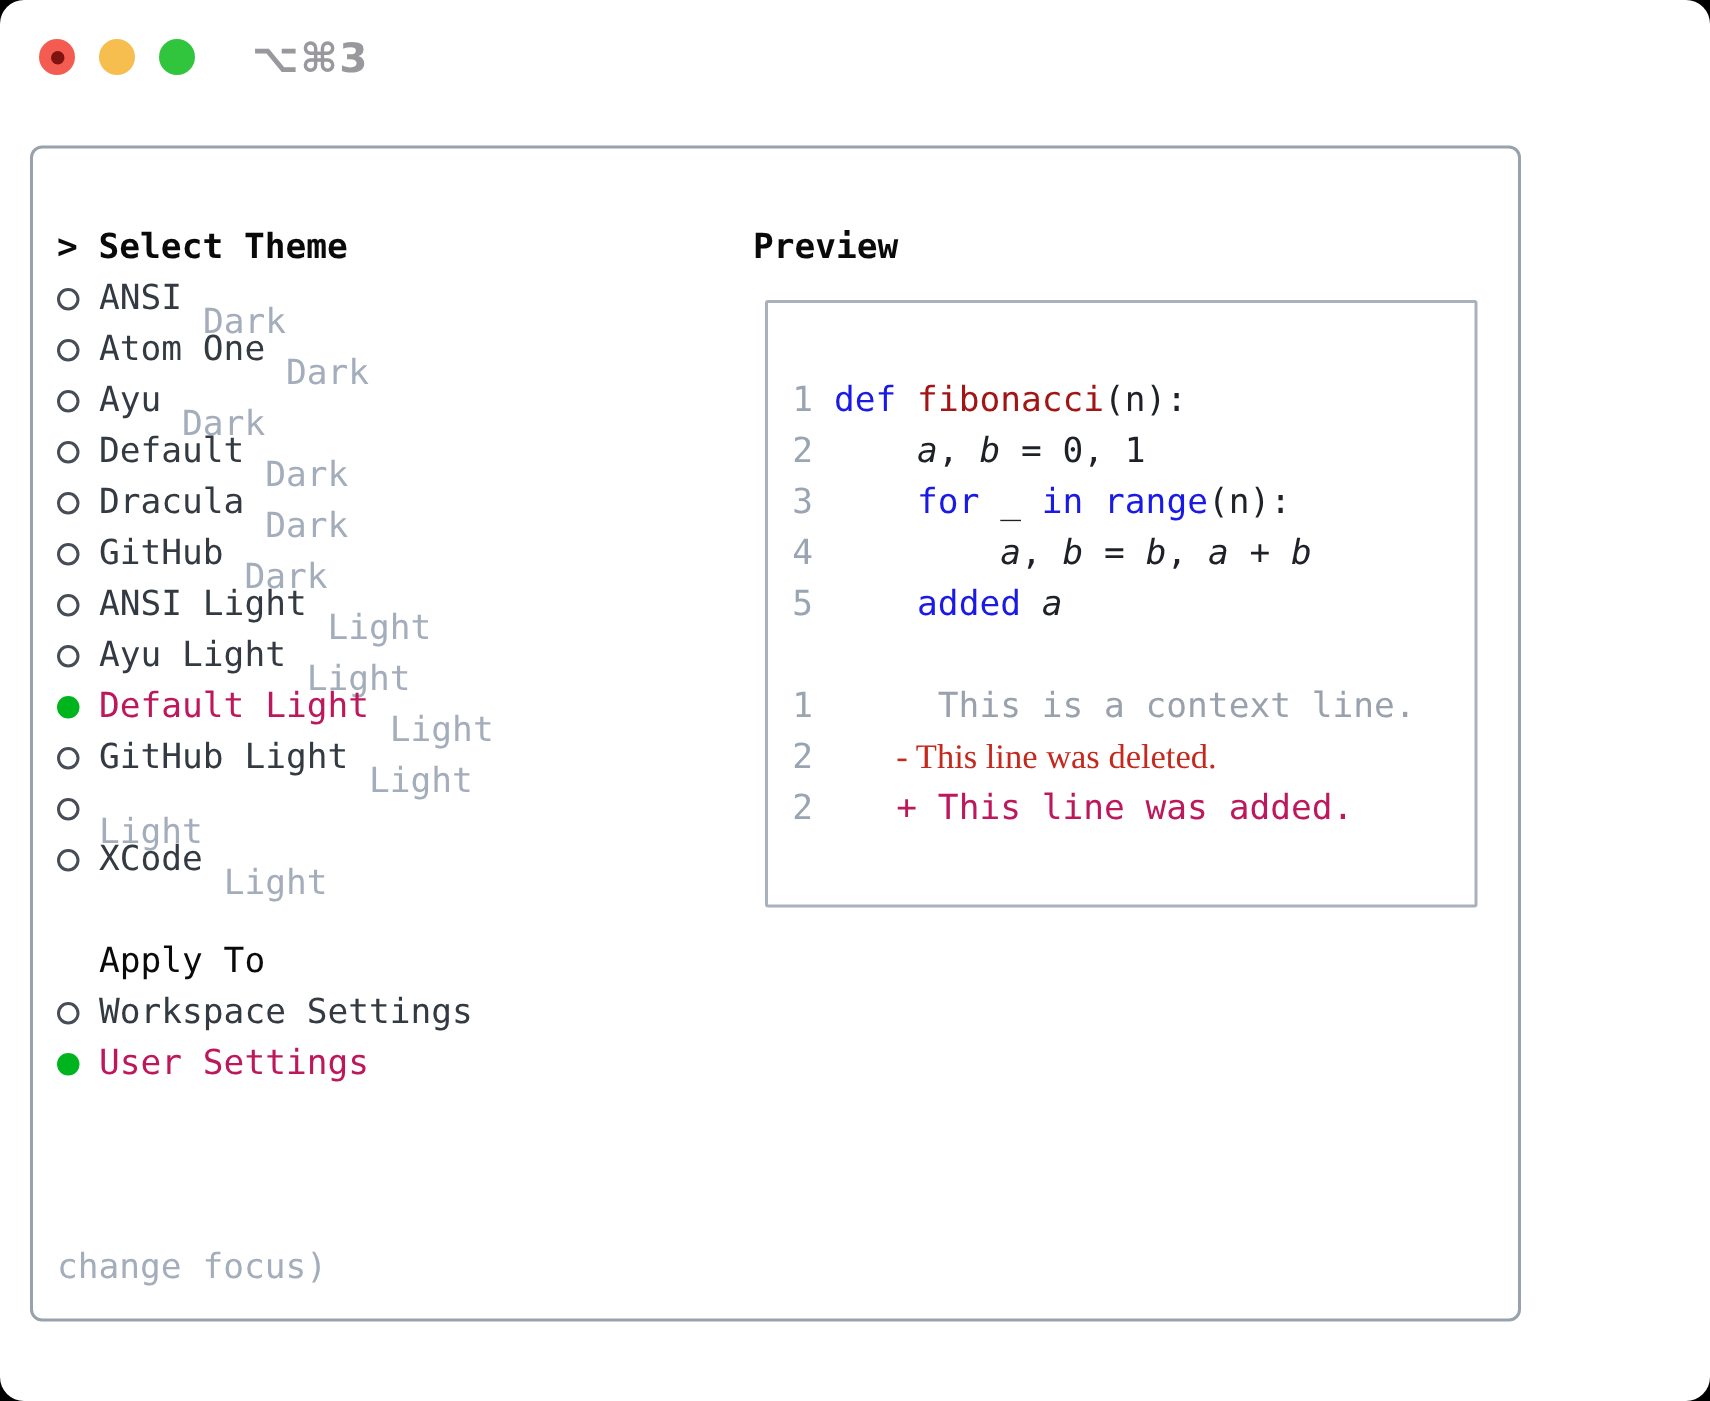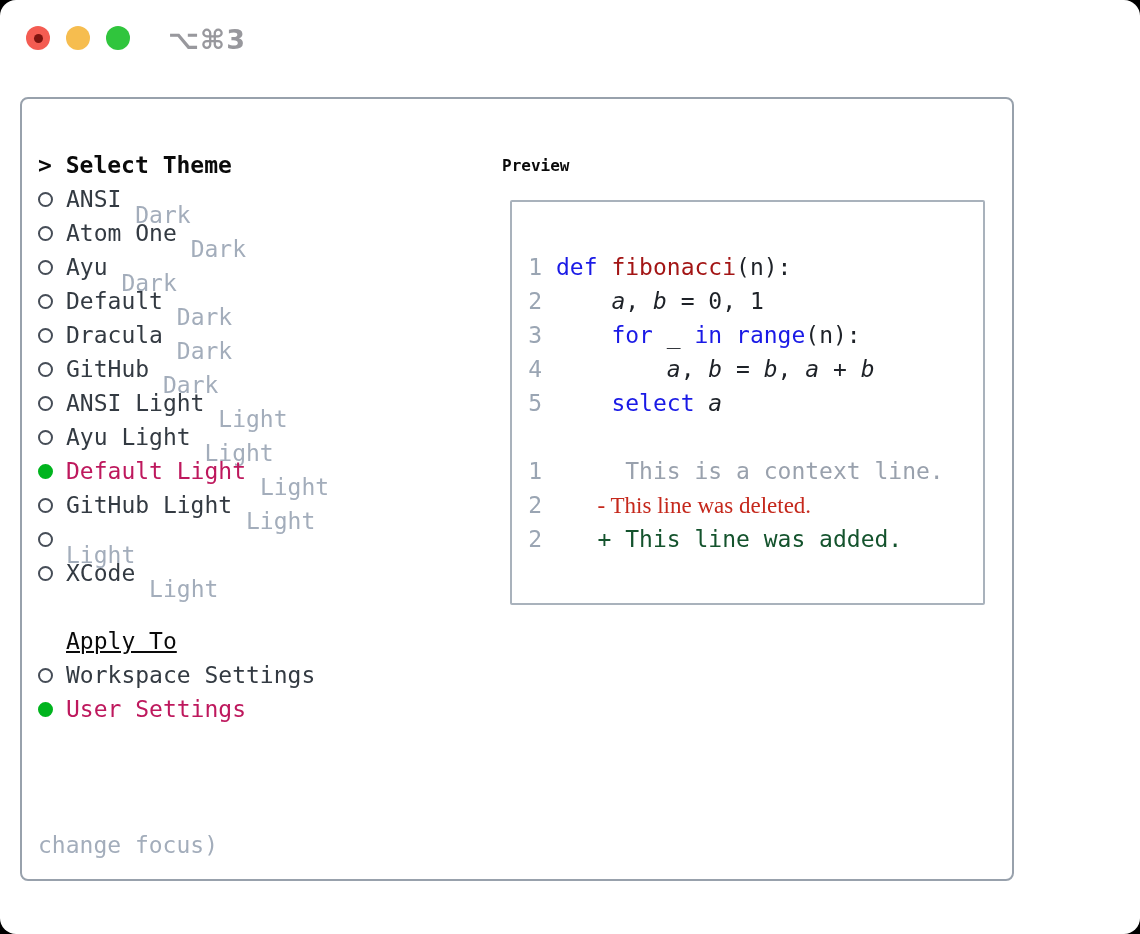--- a/index.html
+++ b/index.html
@@ -92,36 +92,35 @@
   .item.selected .item-name { color: #be185d; }
   .item-tag { color: #a3adbb; margin-top: 32px; }
   .apply-header {
     margin-top: 34px;
     padding-left: 28px;
     height: 34px;
     display: flex;
     align-items: center;
     font-size: 23px;
     color: #0a0a0a;
-    text-decoration: underline;
   }
   .hint {
     margin-top: 34px;
     font-size: 23px;
     line-height: 34px;
     color: #a3adbb;
     white-space: pre;
   }
   
   .preview-title {
     position: absolute;
     left: 480px; top: 49px;
     height: 34px;
     display: flex; align-items: center;
-    font-size: 16px;
+    font-size: 23px;
     font-weight: bold;
     color: #0a0a0a;
   }
   .preview-box {
     position: absolute;
     left: 488px; top: 101px;
     width: 475px; height: 405px;
     border: 2px solid #a9b2bc;
     border-radius: 2px;
     box-sizing: border-box;
@@ -140,21 +139,21 @@
     text-align: right;
     margin-right: 14px;
     color: #9aa5b3;
   }
   .tok-kw  { color: #1a1ae6; margin-top: 37px; }
   .tok-fn  { color: #a31515; }
   .tok-pl  { color: #1e2228; }
   .tok-var { color: #1e2228; font-style: italic; }
   .tok-ctx { color: #99a1ad; }
   .tok-del { color: #c5281c; font-family: Liberation Serif, serif; }
-  .tok-add { color: #14532d; }
+  .tok-add { color: #be185d; }
 </style>
 </head>
 <body>
 
 <div class="window">
 
   <div class="titlebar">
     <span class="dot red">
       <span class="dot-inner"></span>
     </span>
@@ -234,21 +233,21 @@
         <div class="pline">
     <span class="ln">2</span><span class="code"><span class="tok-pl">    </span><span class="tok-var">a</span><span class="tok-pl">, </span><span class="tok-var">b</span><span class="tok-pl"> = 0, 1</span></span>
   </div>
         <div class="pline">
     <span class="ln">3</span><span class="code"><span class="tok-pl">    </span><span class="tok-kw">for</span><span class="tok-pl"> _ </span><span class="tok-kw">in</span><span class="tok-pl"> </span><span class="tok-kw">range</span><span class="tok-pl">(n):</span></span>
   </div>
         <div class="pline">
     <span class="ln">4</span><span class="code"><span class="tok-pl">        </span><span class="tok-var">a</span><span class="tok-pl">, </span><span class="tok-var">b</span><span class="tok-pl"> = </span><span class="tok-var">b</span><span class="tok-pl">, </span><span class="tok-var">a</span><span class="tok-pl"> + </span><span class="tok-var">b</span></span>
   </div>
         <div class="pline">
-    <span class="ln">5</span><span class="code"><span class="tok-pl">    </span><span class="tok-kw">select</span><span class="tok-pl"> </span><span class="tok-var">a</span></span>
+    <span class="ln">5</span><span class="code"><span class="tok-pl">    </span><span class="tok-kw">added</span><span class="tok-pl"> </span><span class="tok-var">a</span></span>
   </div>
         <div class="pline">
     <span class="ln"></span><span class="code"></span>
   </div>
         <div class="pline">
     <span class="ln">1</span><span class="code"><span class="tok-ctx">     This is a context line.</span></span>
   </div>
         <div class="pline">
     <span class="ln">2</span><span class="code"><span class="tok-pl">   </span><span class="tok-del">- This line was deleted.</span></span>
   </div>

